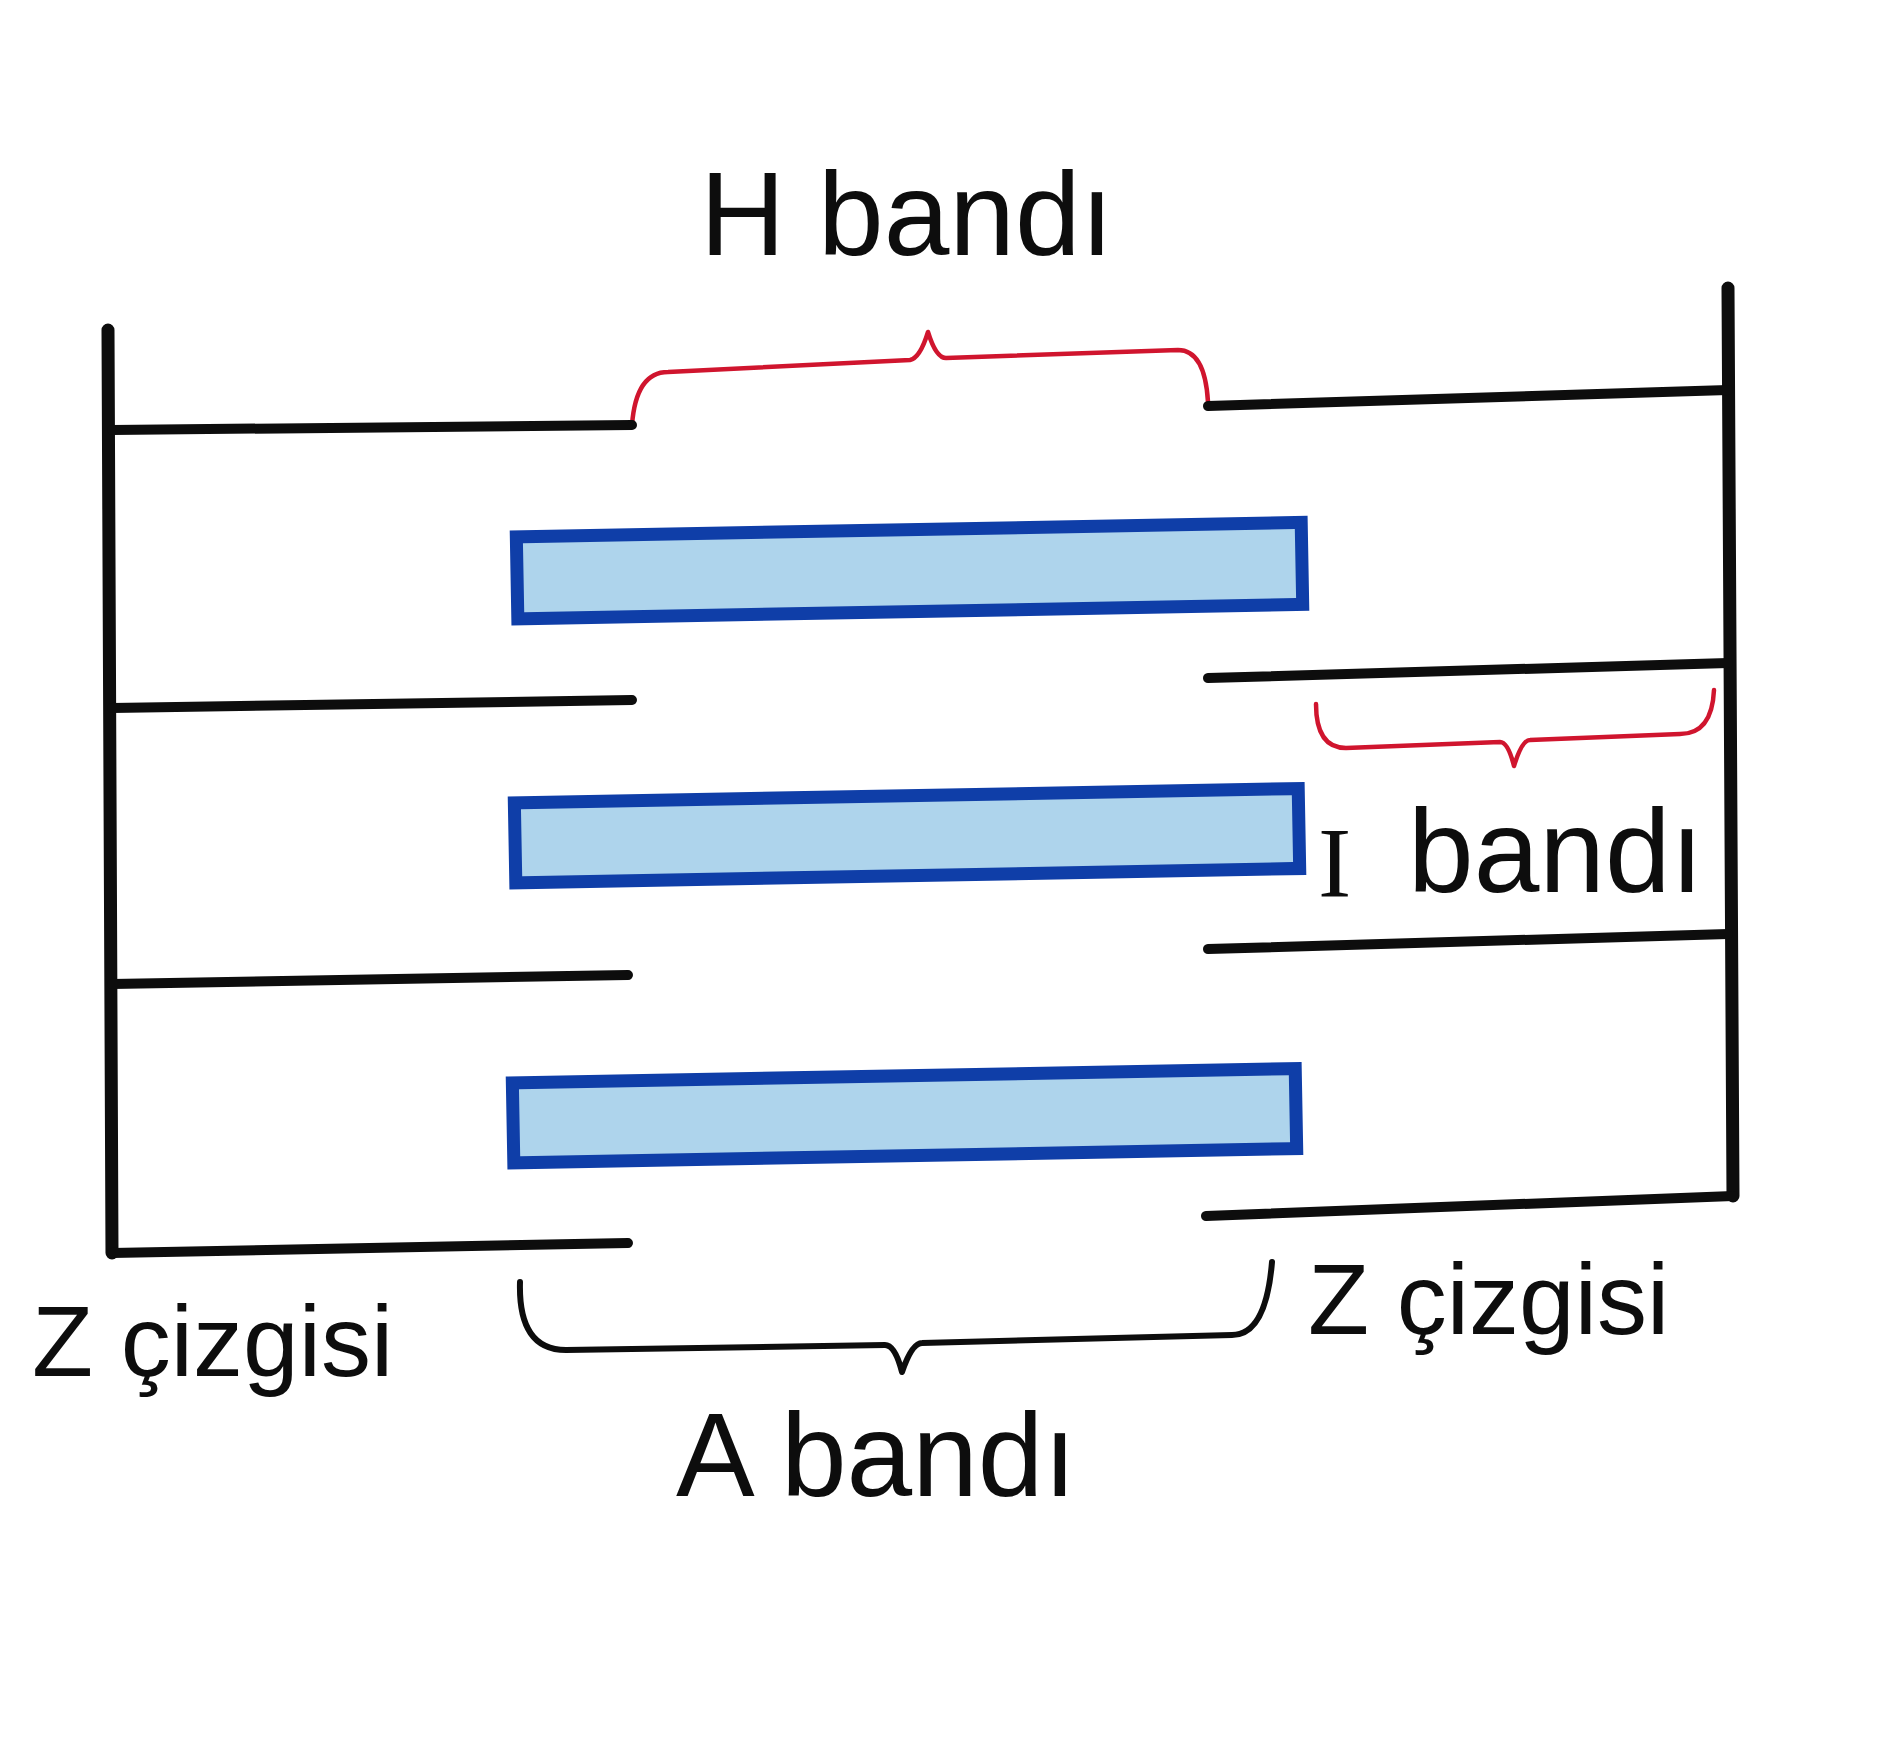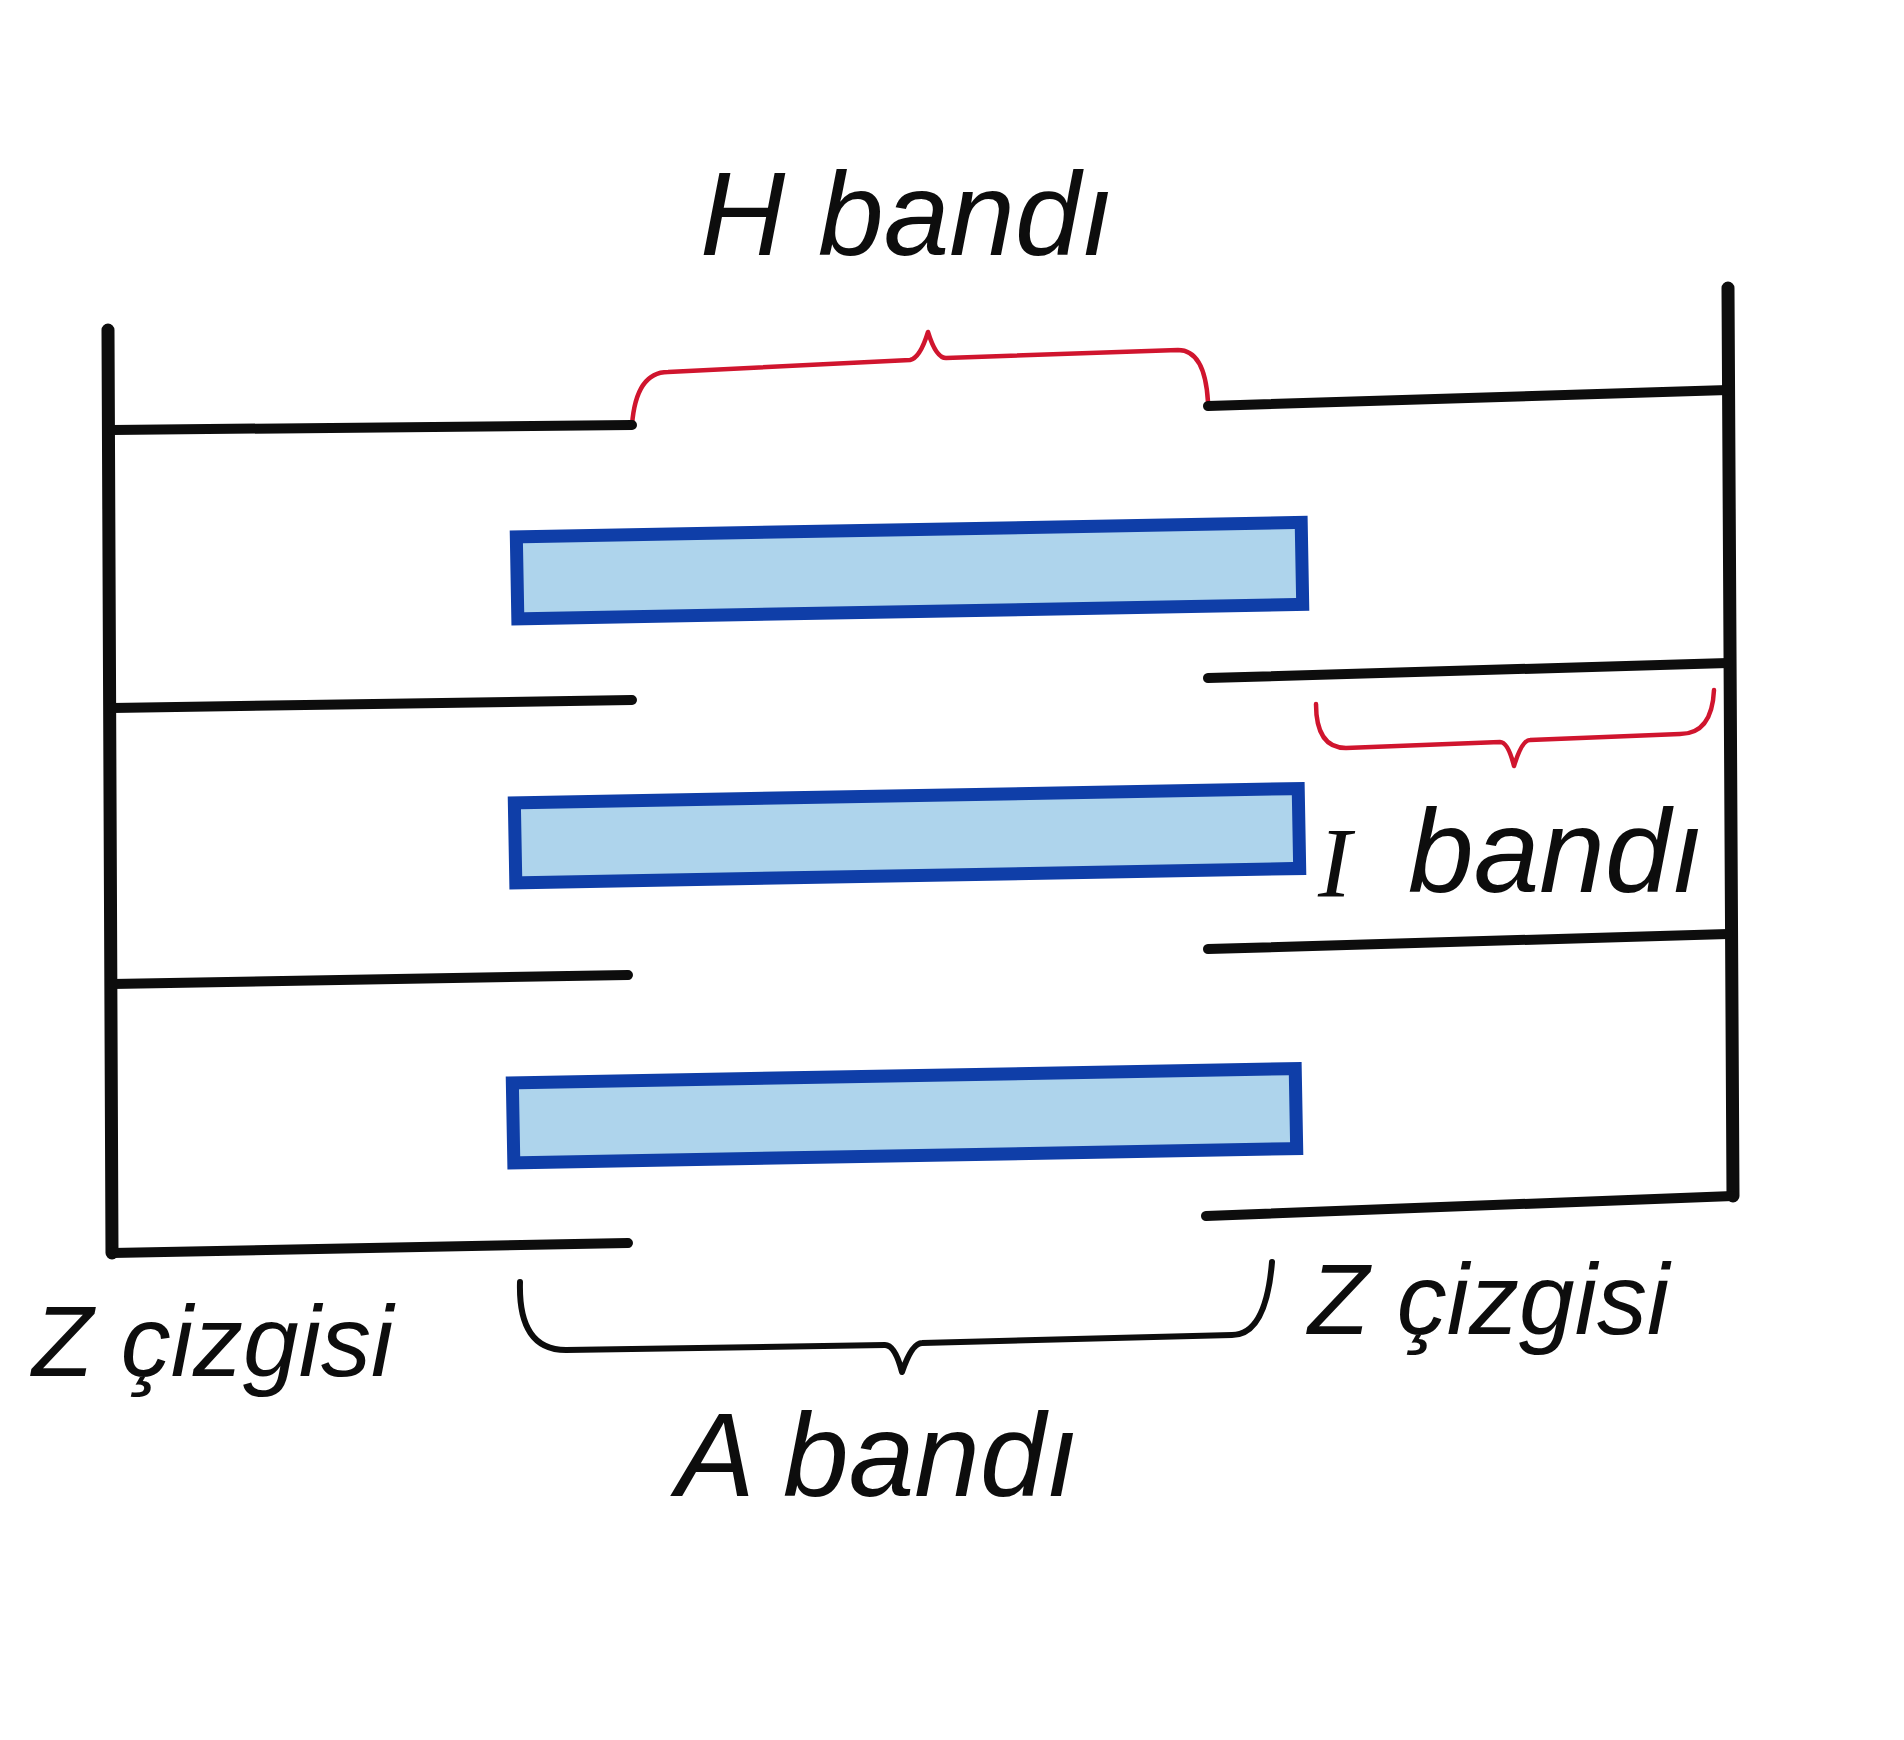--- a/index.html
+++ b/index.html
@@ -1,17 +1,17 @@
 <!DOCTYPE html>
 <html><head>
 <meta charset="utf-8">
 <style>
   html, body { margin: 0; padding: 0; background: #ffffff; }
   body { width: 1904px; height: 1740px; overflow: hidden; position: relative; }
-  #stage { position: absolute; left: 0; top: 0; width: 1904px; height: 1740px; font-style: italic; }
+  #stage { position: absolute; left: 0; top: 0; width: 1904px; height: 1740px; }
   svg { display: block; }
   .label { font-family: "Liberation Sans", sans-serif; fill: #0d0d0d; }
   .label-serif { font-family: "Liberation Serif", serif; fill: #0d0d0d; }
   .ink { stroke: #0d0d0d; fill: none; stroke-linecap: round; stroke-linejoin: round; }
   .brace-red { stroke: #d0152e; fill: none; stroke-width: 4.5; stroke-linejoin: round; stroke-linecap: round; }
   .brace-black { stroke: #0d0d0d; fill: none; stroke-width: 6; stroke-linejoin: round; stroke-linecap: round; }
   .thick { stroke-width: 13; stroke-linejoin: miter; }
 </style>
 </head>
 <body>

